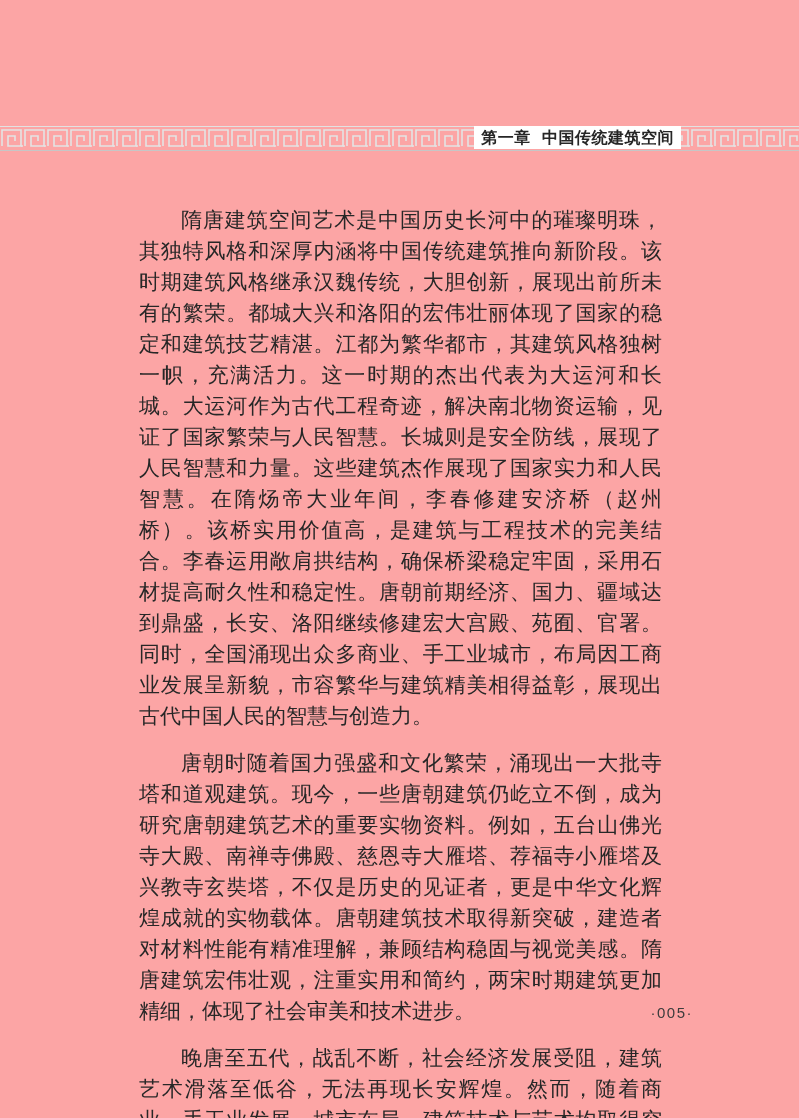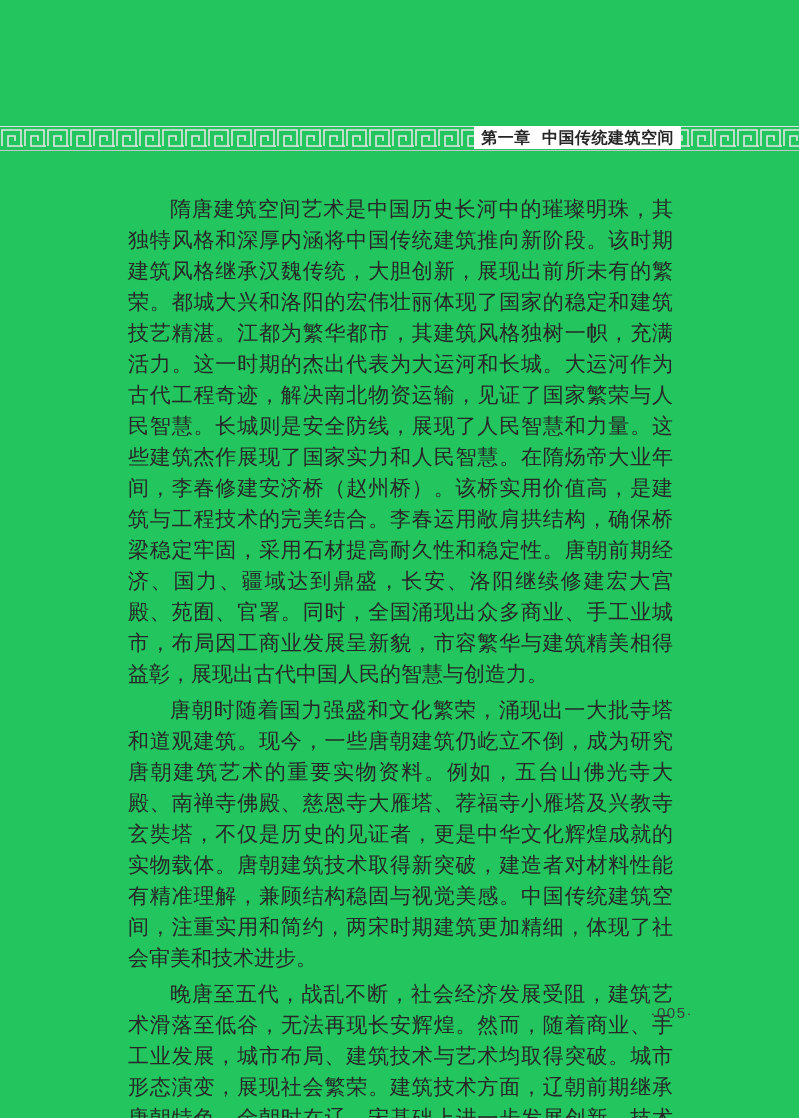--- a/index.html
+++ b/index.html
@@ -4,21 +4,21 @@
 <style>
   html, body {
     margin: 0;
     padding: 0;
     background: #ffffff;
   }
   .page {
     position: relative;
     width: 799px;
     height: 1118px;
-    background: #22c55e;
+    background: #fca5a5;
     overflow: hidden;
     font-family: "Liberation Serif", serif;
   }
 
   
   .ornament-band {
     position: absolute;
     left: 0;
     top: 126px;
     width: 799px;
@@ -60,21 +60,21 @@
   .section-heading {
     margin: 0 0 19px 0;
     padding-left: 35px;
     font-size: 21px;
     line-height: 24px;
     font-weight: 700;
     letter-spacing: 2.5px;
     color: #222222;
   }
   .content p {
-    margin: 5px;
+    margin: 16px;
     font-size: 21px;
     line-height: 31px;
     text-align: justify;
     text-indent: 2em;
     letter-spacing: 0;
     color: #272727;
   }
 
   
   .page-number {
@@ -104,19 +104,19 @@
       <rect x="0" y="0" width="799" height="23" fill="url(#fret)"></rect>
     </svg>
   </div>
 
   <div class="running-head">
     <span class="chapter-label">第一章</span><span>中国传统建筑空间</span>
   </div>
 
   <div class="content">
     <p>隋唐建筑空间艺术是中国历史长河中的璀璨明珠，其独特风格和深厚内涵将中国传统建筑推向新阶段。该时期建筑风格继承汉魏传统，大胆创新，展现出前所未有的繁荣。都城大兴和洛阳的宏伟壮丽体现了国家的稳定和建筑技艺精湛。江都为繁华都市，其建筑风格独树一帜，充满活力。这一时期的杰出代表为大运河和长城。大运河作为古代工程奇迹，解决南北物资运输，见证了国家繁荣与人民智慧。长城则是安全防线，展现了人民智慧和力量。这些建筑杰作展现了国家实力和人民智慧。在隋炀帝大业年间，李春修建安济桥（赵州桥）。该桥实用价值高，是建筑与工程技术的完美结合。李春运用敞肩拱结构，确保桥梁稳定牢固，采用石材提高耐久性和稳定性。唐朝前期经济、国力、疆域达到鼎盛，长安、洛阳继续修建宏大宫殿、苑囿、官署。同时，全国涌现出众多商业、手工业城市，布局因工商业发展呈新貌，市容繁华与建筑精美相得益彰，展现出古代中国人民的智慧与创造力。</p>
-    <p>唐朝时随着国力强盛和文化繁荣，涌现出一大批寺塔和道观建筑。现今，一些唐朝建筑仍屹立不倒，成为研究唐朝建筑艺术的重要实物资料。例如，五台山佛光寺大殿、南禅寺佛殿、慈恩寺大雁塔、荐福寺小雁塔及兴教寺玄奘塔，不仅是历史的见证者，更是中华文化辉煌成就的实物载体。唐朝建筑技术取得新突破，建造者对材料性能有精准理解，兼顾结构稳固与视觉美感。中国传统建筑空间，注重实用和简约，两宋时期建筑更加精细，体现了社会审美和技术进步。</p>
+    <p>唐朝时随着国力强盛和文化繁荣，涌现出一大批寺塔和道观建筑。现今，一些唐朝建筑仍屹立不倒，成为研究唐朝建筑艺术的重要实物资料。例如，五台山佛光寺大殿、南禅寺佛殿、慈恩寺大雁塔、荐福寺小雁塔及兴教寺玄奘塔，不仅是历史的见证者，更是中华文化辉煌成就的实物载体。唐朝建筑技术取得新突破，建造者对材料性能有精准理解，兼顾结构稳固与视觉美感。隋唐建筑宏伟壮观，注重实用和简约，两宋时期建筑更加精细，体现了社会审美和技术进步。</p>
     <p>晚唐至五代，战乱不断，社会经济发展受阻，建筑艺术滑落至低谷，无法再现长安辉煌。然而，随着商业、手工业发展，城市布局、建筑技术与艺术均取得突破。城市形态演变，展现社会繁荣。建筑技术方面，辽朝前期继承唐朝特色，金朝时在辽、宋基础上进一步发展创新，技术成熟，风格新颖。自北宋时期起，中国的建筑风格经历了显著的变化，从前期</p>
   </div>
 
   <div class="page-number">·005·</div>
 
 </div>
 
 </body></html>

